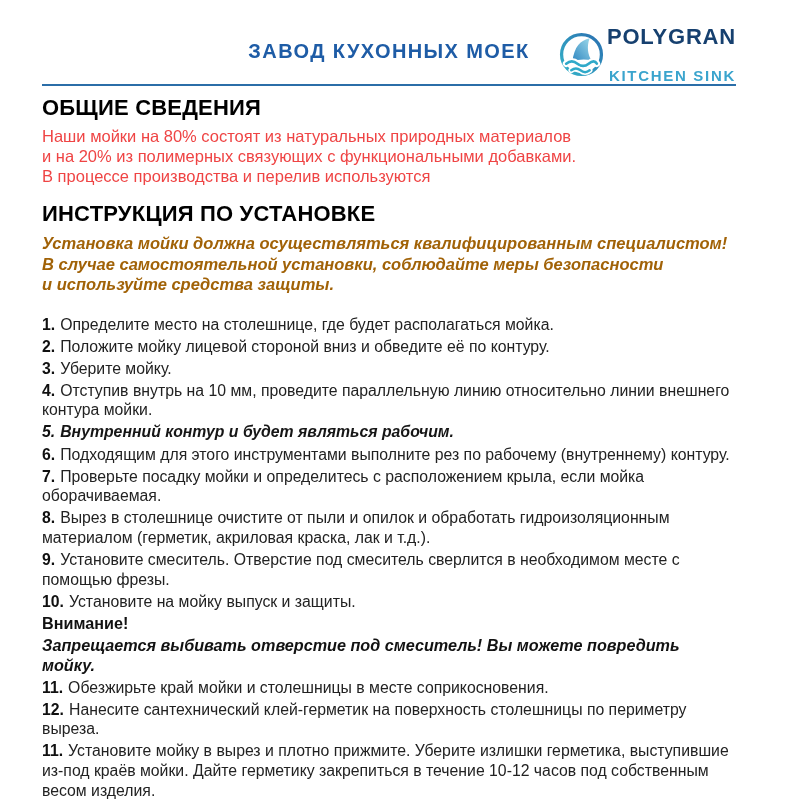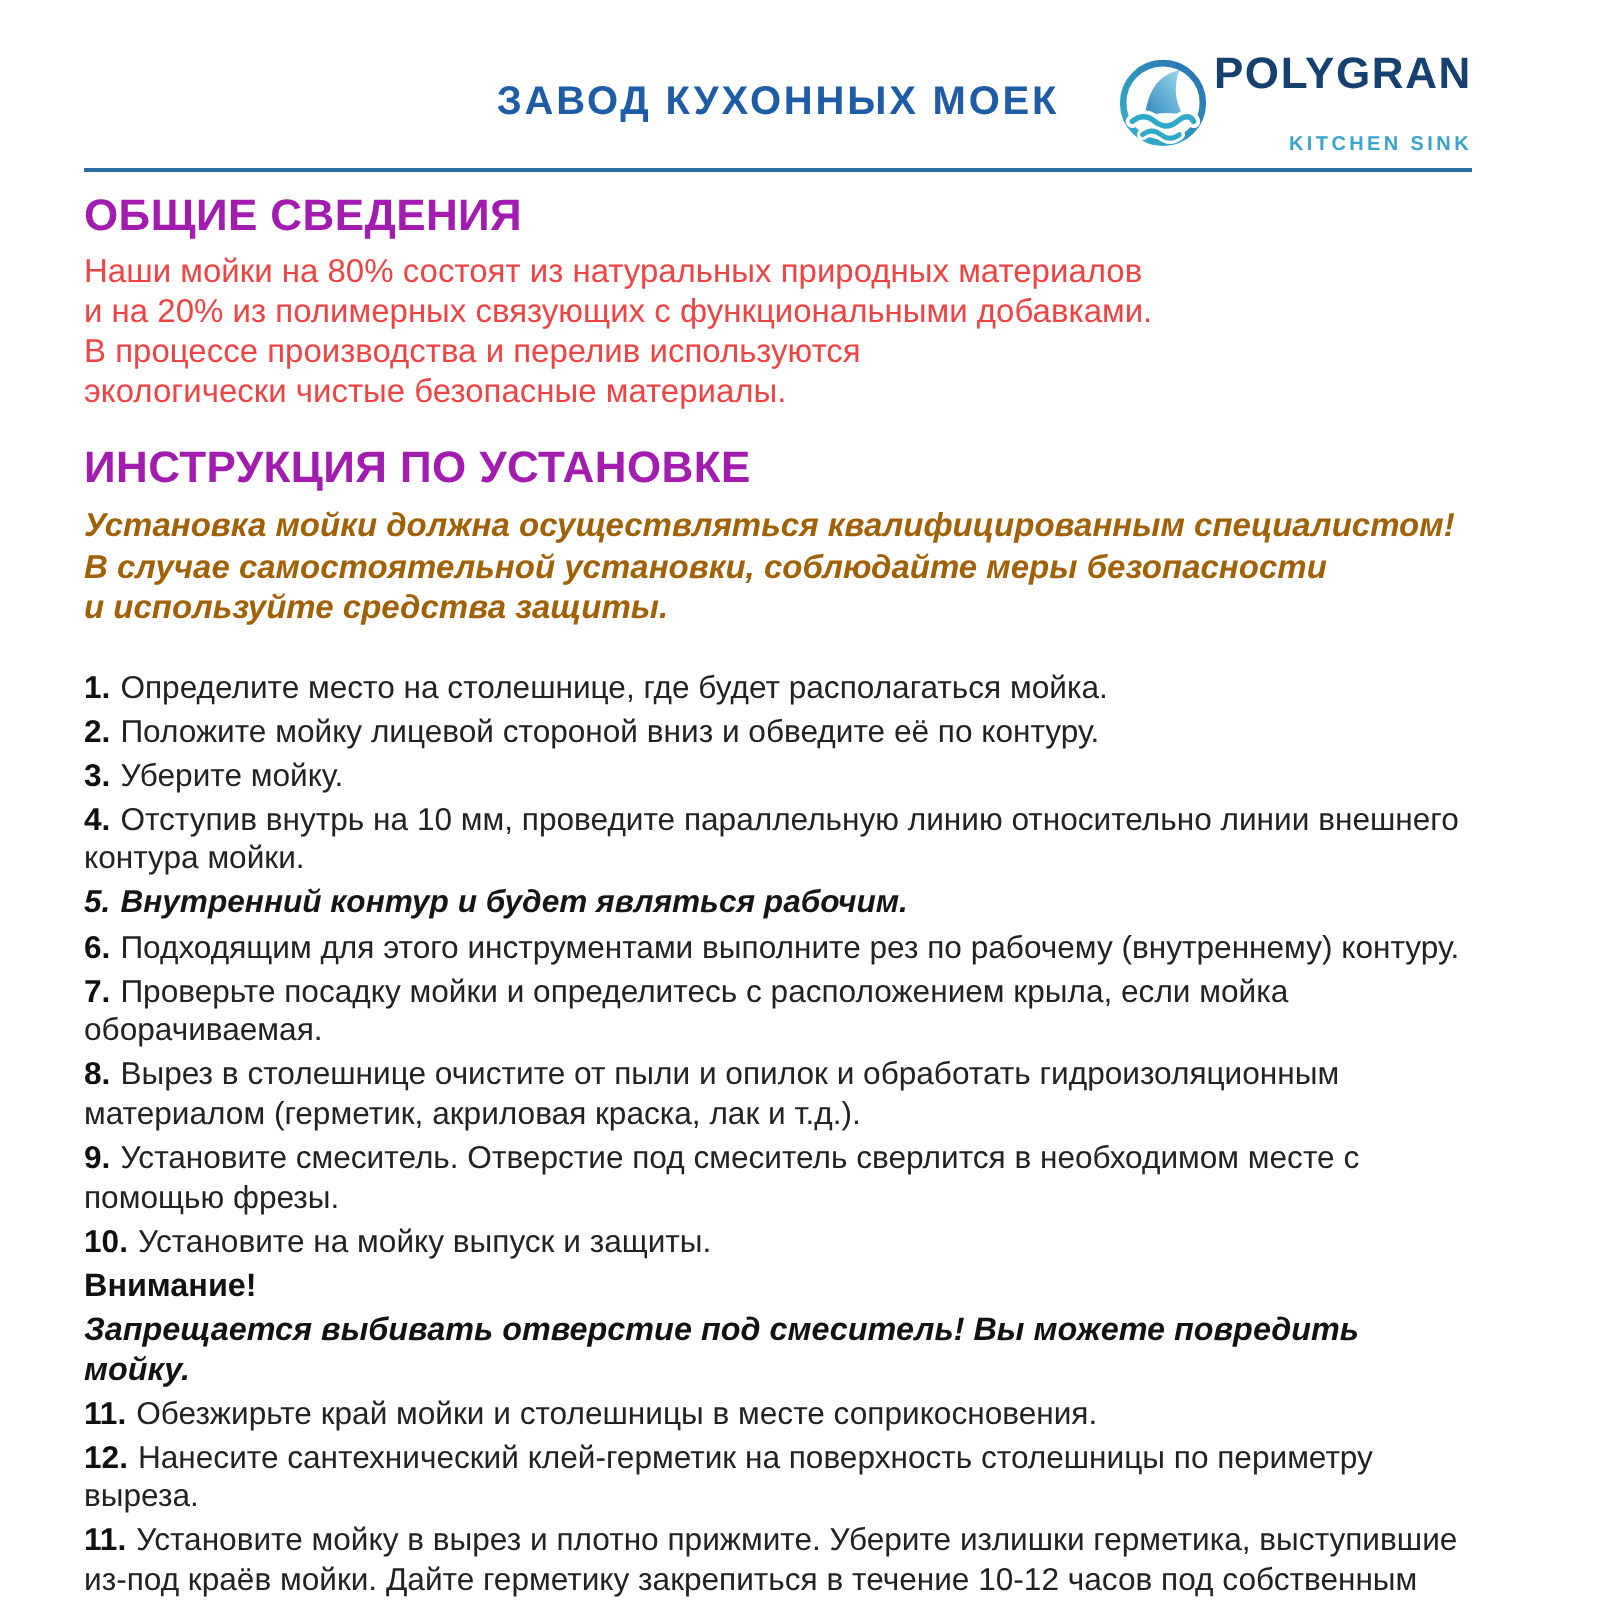--- a/index.html
+++ b/index.html
@@ -25,29 +25,29 @@
     position: absolute; right: 0; top: 2px;
     display: flex; align-items: center; gap: 2px;
   }
   .logo-icon svg { width: 47px; height: 47px; display: block; }
   .logo-text { display: flex; flex-direction: column; align-items: flex-end; }
   .brand {
     font-size: 22px; font-weight: bold;
     color: #16406f; letter-spacing: 0.8px; line-height: 1;
   }
   .tagline {
-    font-size: 10px; font-weight: bold;
+    font-size: 15px; font-weight: bold;
     color: #3aa4cd; letter-spacing: 1.7px;
     margin-top: 19px;
   }
   .rule { border-top: 2px solid #2b6ea8; margin-top: 6px; }
 
   
   .section-heading {
-    font-size: 22px; font-weight: bold; color: #a21caf;
+    font-size: 22px; font-weight: bold; color: #000000;
     letter-spacing: 0.2px;
     margin: 0; padding: 0;
   }
   .section-heading.general { margin: 9px 0 5px 0; }
   .section-heading.install { margin: 15px 0 6px 0; }
 
   .gen-line {
     font-size: 16.5px; line-height: 20px; margin: 0; color: #ef4444;
   }
   .notice-line {
@@ -100,21 +100,20 @@
     </div>
   </header>
 
   <div class="rule"></div>
 
   <section>
     <h1 class="section-heading general">ОБЩИЕ СВЕДЕНИЯ</h1>
     <p class="gen-line">Наши мойки на 80% состоят из натуральных природных материалов</p>
     <p class="gen-line">и на 20% из полимерных связующих с функциональными добавками.</p>
     <p class="gen-line">В процессе производства и перелив используются</p>
-    <p class="gen-line">экологически чистые безопасные материалы.</p>
   </section>
 
   <section>
     <h1 class="section-heading install">ИНСТРУКЦИЯ ПО УСТАНОВКЕ</h1>
     <p class="notice-line">Установка мойки должна осуществляться квалифицированным специалистом!</p>
     <p class="notice-line">В случае самостоятельной установки, соблюдайте меры безопасности</p>
     <p class="notice-line">и используйте средства защиты.</p>
 
     <div class="steps">
       <div class="step"><span class="num">1.</span><span class="txt">Определите место на столешнице, где будет располагаться мойка.</span></div>

